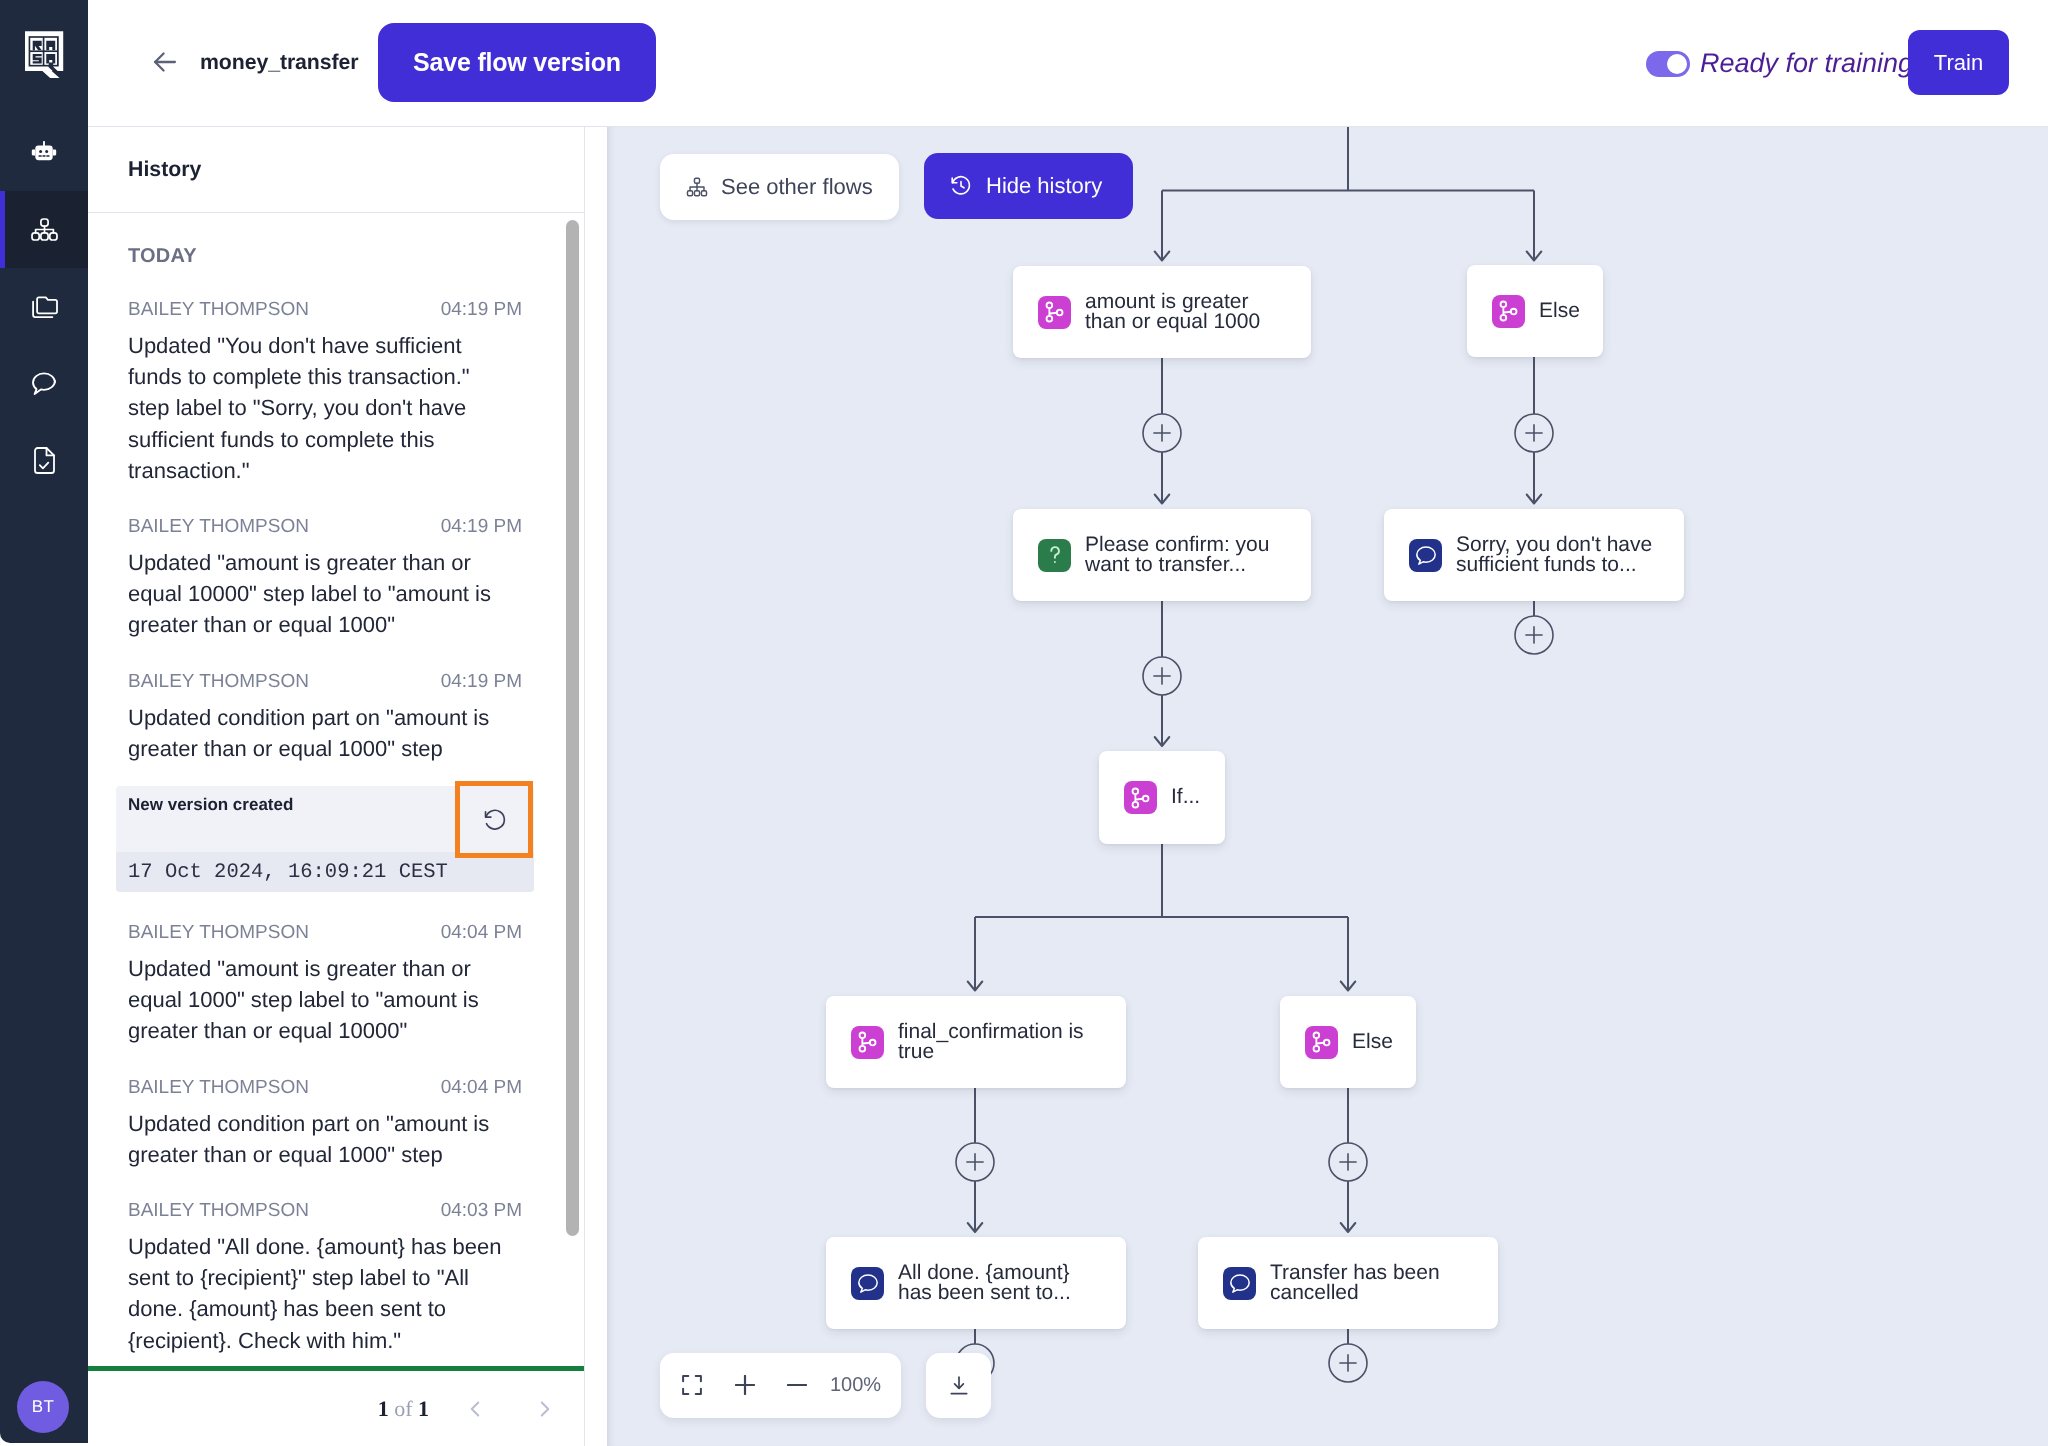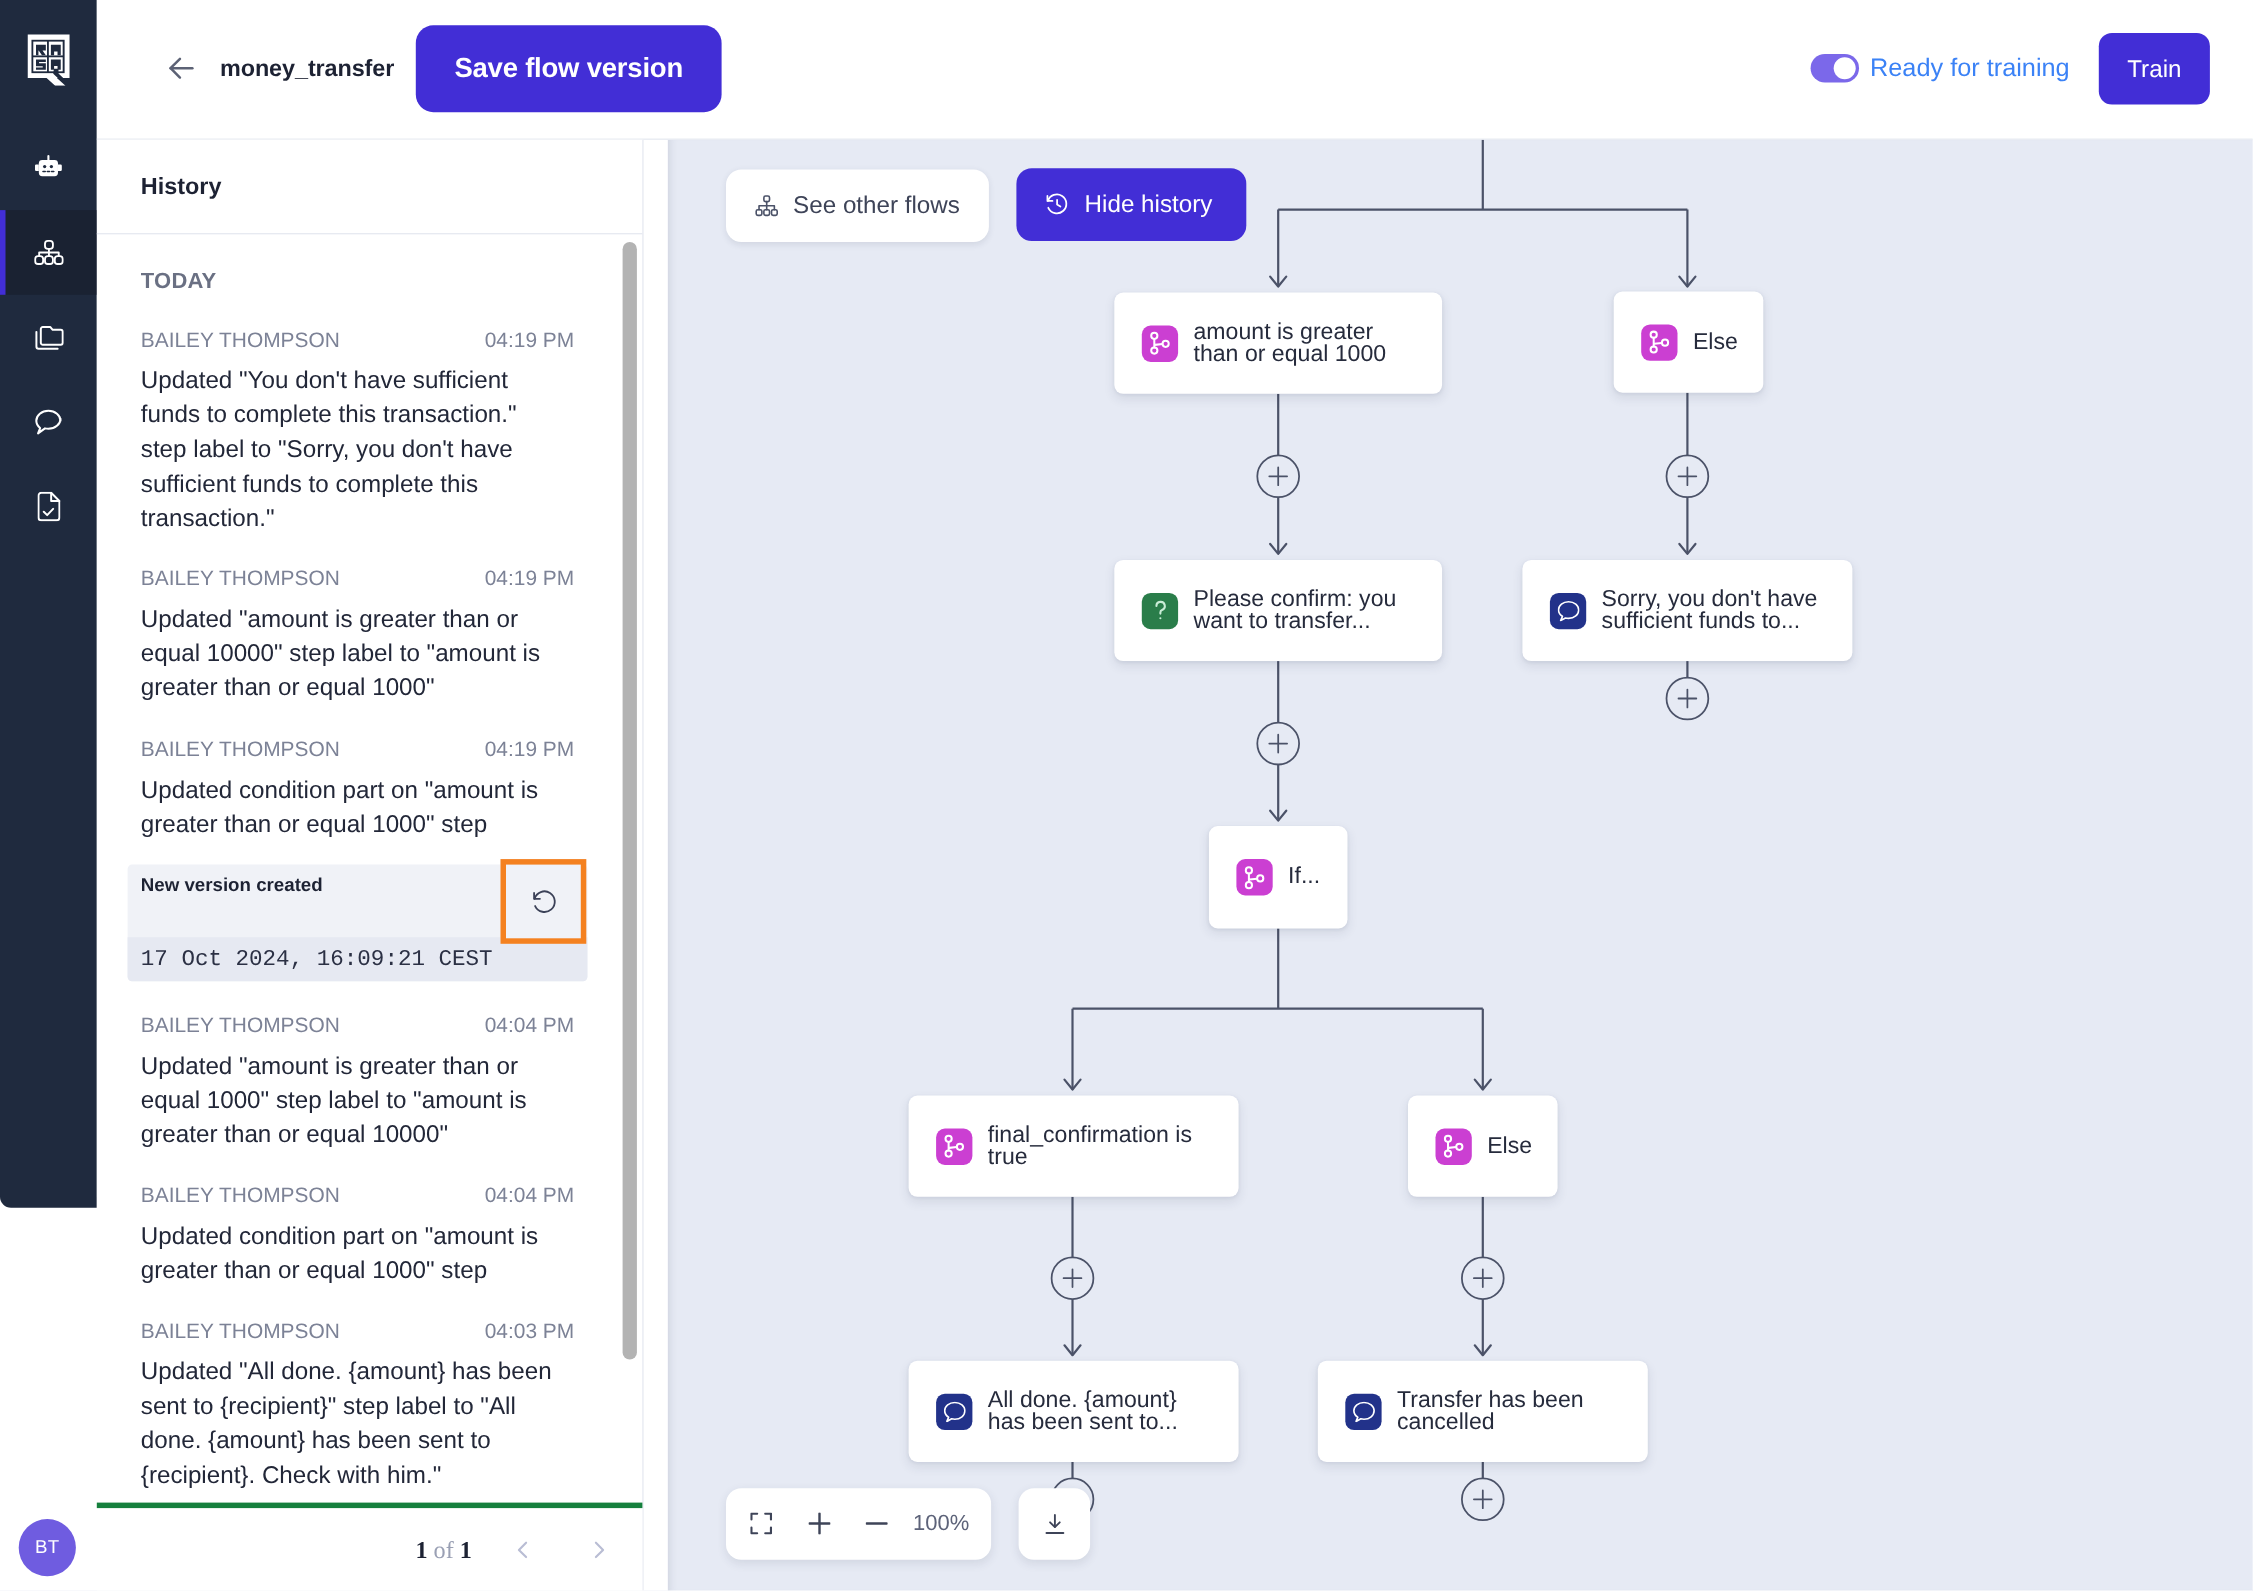--- a/index.html
+++ b/index.html
@@ -7,21 +7,21 @@
   body {
     font-family: "Liberation Sans", sans-serif;
     background: #ffffff;
     -webkit-font-smoothing: antialiased;
     text-rendering: geometricPrecision;
   }
   .app { position: relative; width: 2048px; height: 1446px; background:#fff; }
 
   
   .rail {
-    position: absolute; left: 0; top: 0; width: 88px; height: 1098px;
+    position: absolute; left: 0; top: 0; width: 88px; height: 1443px;
     background: #1f2a3e; border-bottom-left-radius: 10px; text-align: center;
   }
   .rail-logo { position: absolute; left: 25px; top: 31px; width: 39px; height: 47px; }
   .rail-items { position: absolute; left: 0; top: 114px; width: 88px; }
   .rail-item {
     position: relative; width: 88px; height: 77px;
     display: flex; align-items: center; justify-content: center;
   }
   .rail-item.active { background: #1a2232; }
   .rail-item.active::before {
@@ -58,21 +58,21 @@
     position: absolute; left: 1558px; top: 48px; display: flex; align-items: center; gap: 10px;
   }
   .toggle {
     width: 44px; height: 26px; border-radius: 13px; background: #7b68ea; position: relative;
     cursor: pointer; flex: none;
   }
   .toggle::after {
     content: ""; position: absolute; right: 3px; top: 3px; width: 20px; height: 20px;
     border-radius: 50%; background: #fff;
   }
-  .toggle-label { font-size: 23px; color: #3b82f6; white-space: nowrap; }
+  .toggle-label { font-size: 27px; color: #4c1d95; white-space: nowrap; font-style: italic; }
   .train-btn {
     position: absolute; left: 1820px; top: 30px; width: 101px; height: 65px;
     background: #422ed6; color: #fff; border-radius: 12px; border: 0;
     font-family: inherit; font-size: 22px; font-weight: 400; cursor: pointer;
   }
 
   
   .history {
     position: absolute; left: 88px; top: 127px; width: 497px; height: 1319px;
     background: #fff; border-right: 1px solid #e2e5ee;

